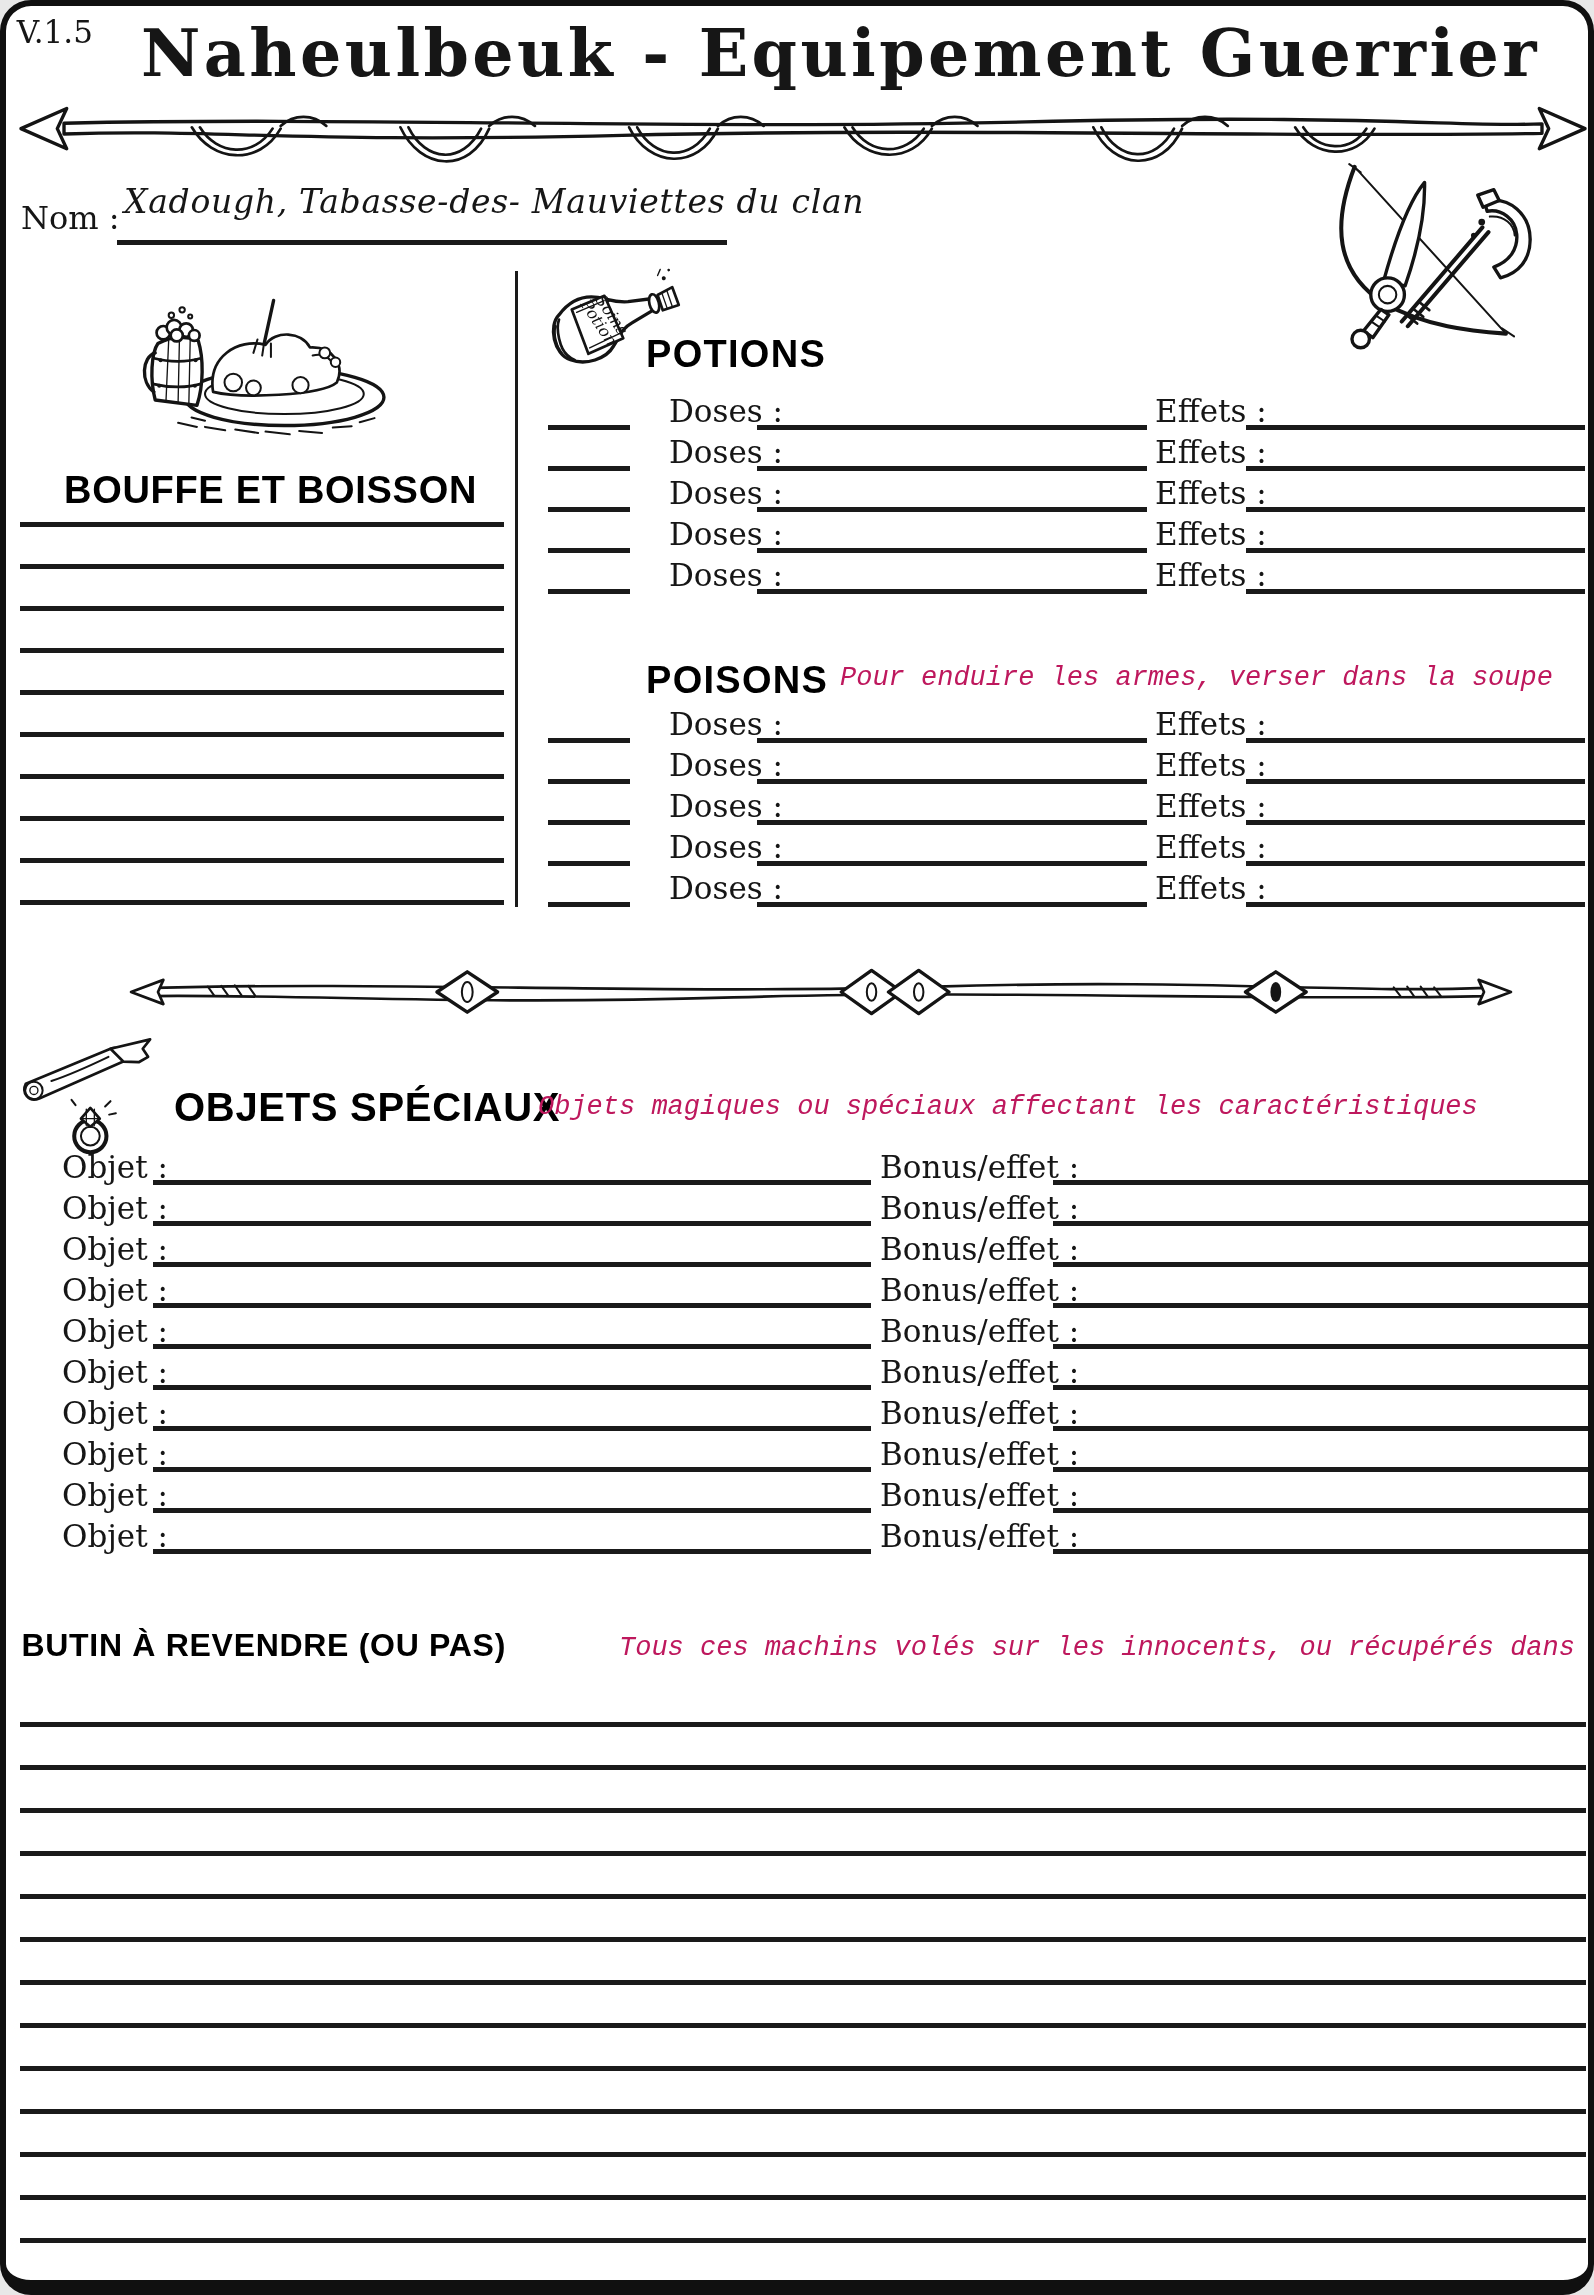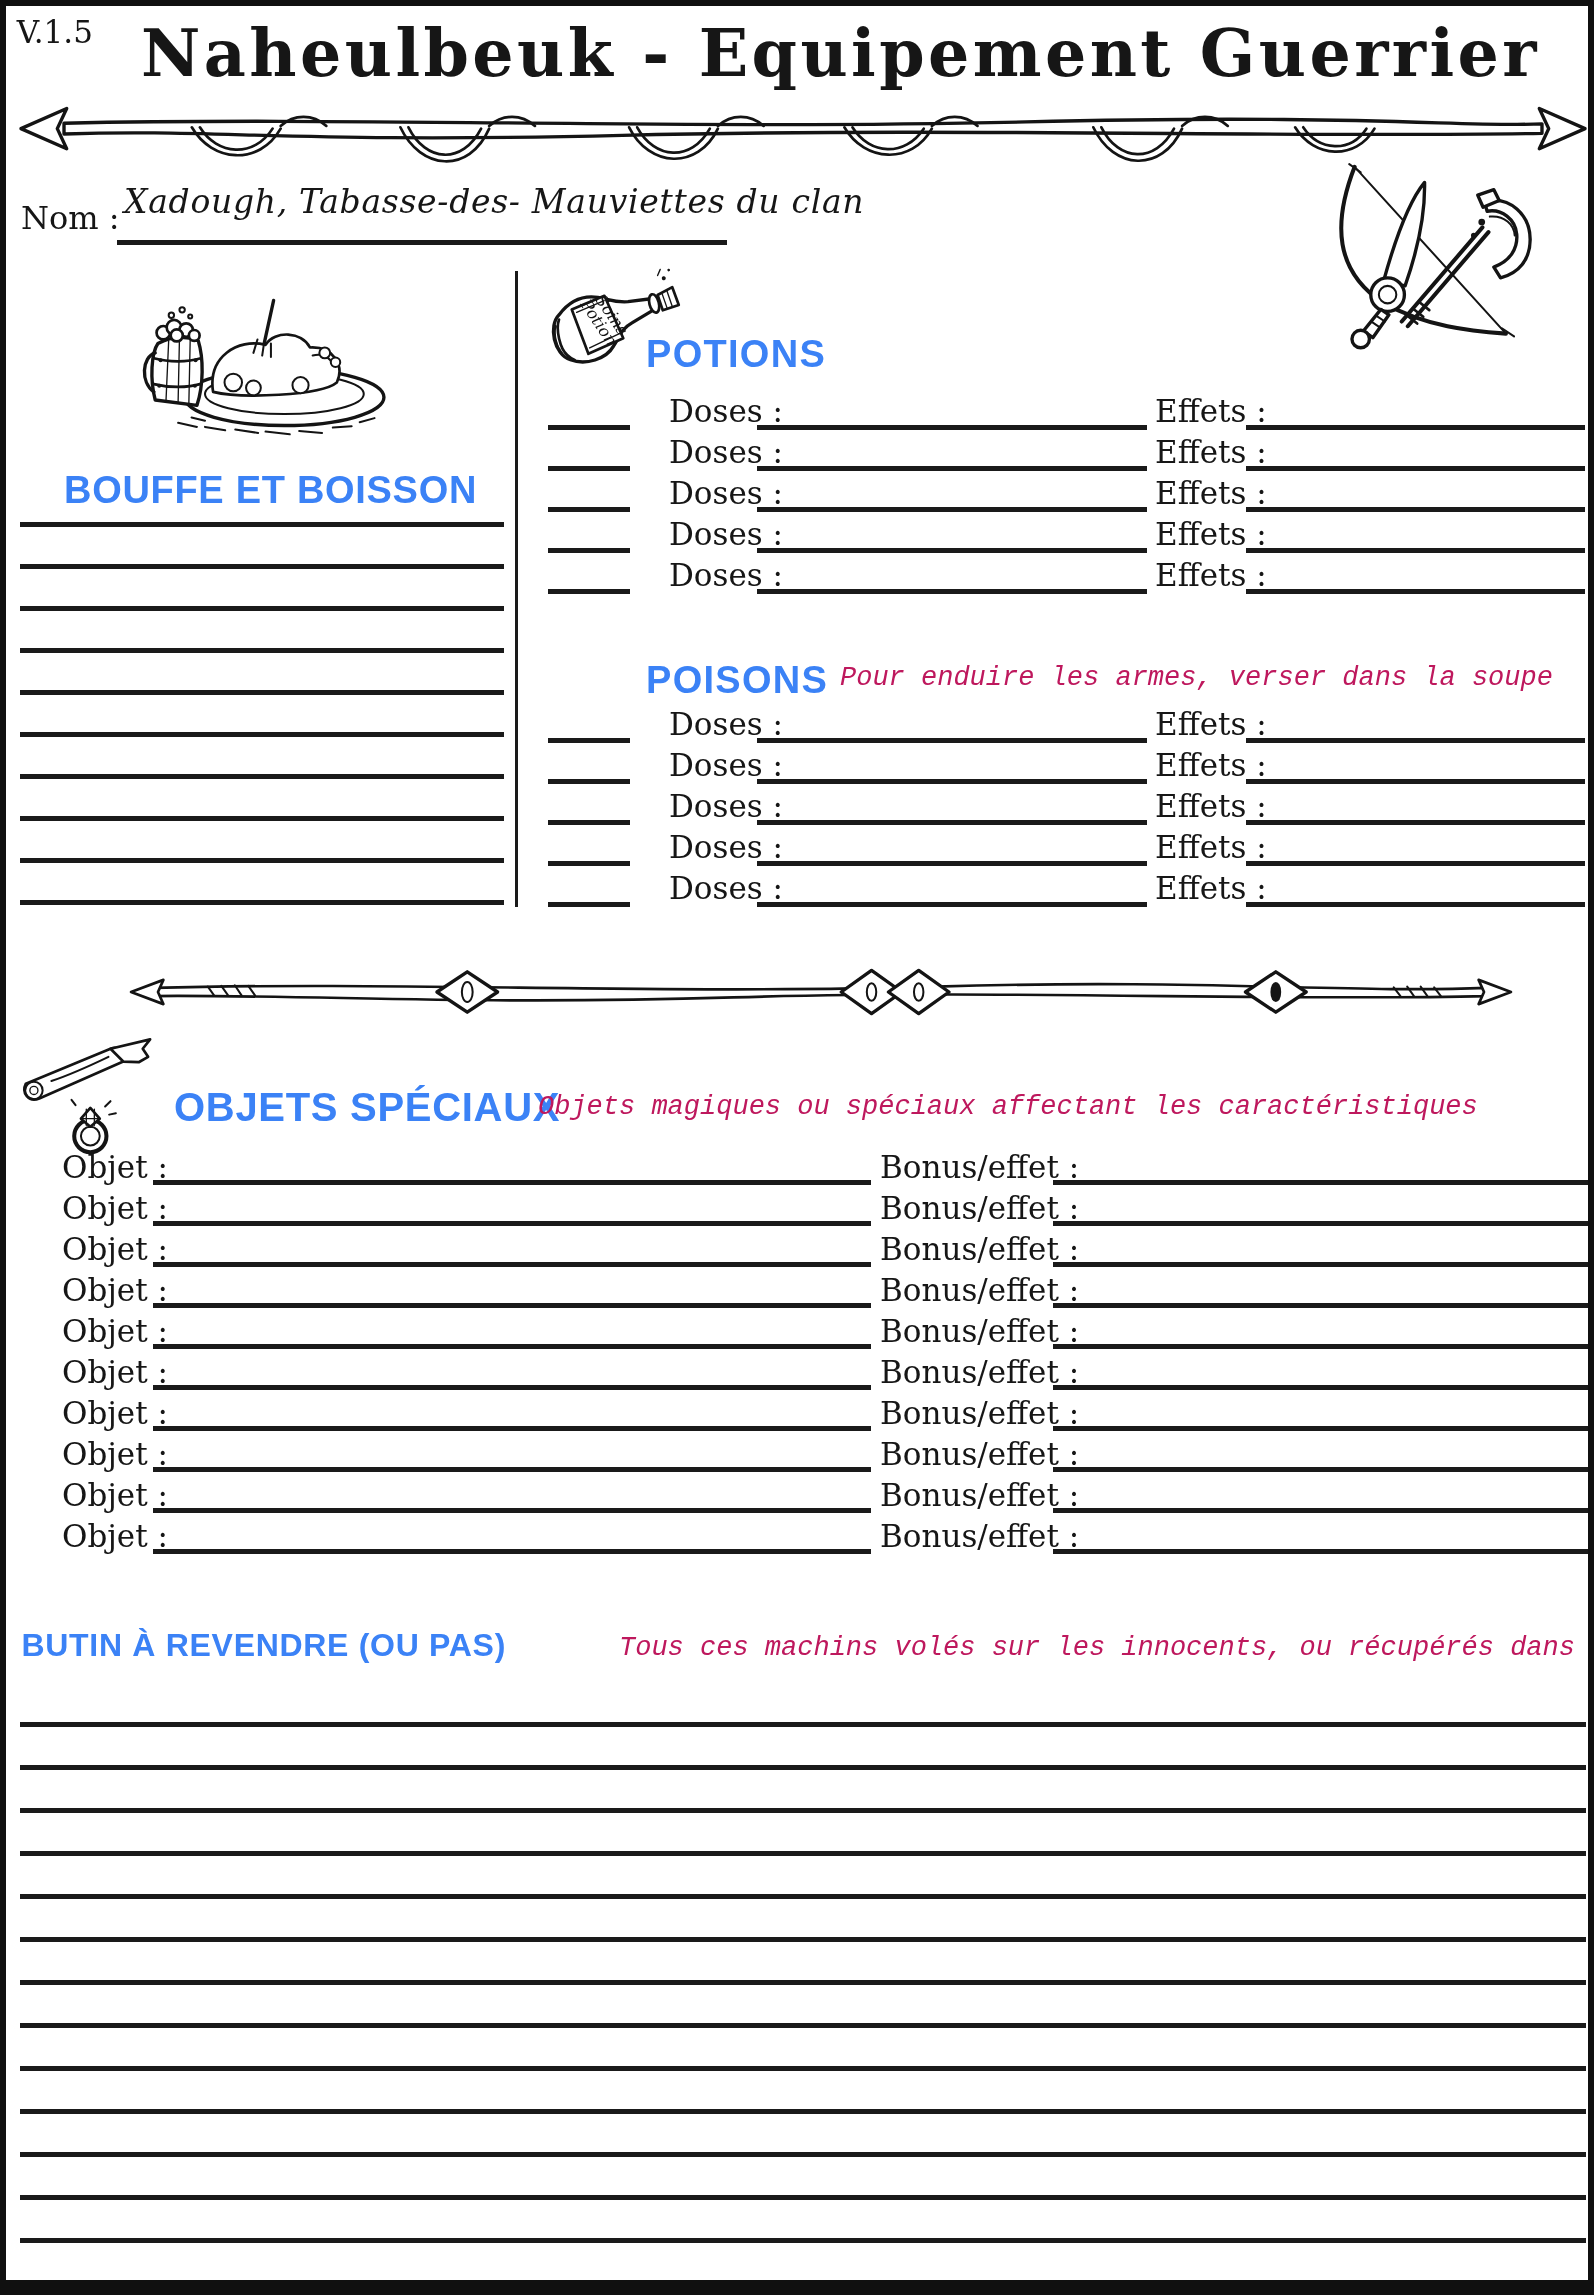--- a/index.html
+++ b/index.html
@@ -1,34 +1,34 @@
 <!DOCTYPE html>
 <html style="font-size:10.8px"><head>
 <meta charset="utf-8">
 <style>
   html,body { margin:0; padding:0; background:#e8e8e8; }
   .sheet {
     position:relative; width:1594px; height:2295px; background:#ffffff;
     border-left:6.7px solid #101010; border-right:6.7px solid #101010;
     border-top:6.7px solid #101010; border-bottom:15px solid #101010;
     box-sizing:border-box; overflow:hidden;
-    font-family:"DejaVu Serif", serif; color:#161616;
+    font-family:"DejaVu Serif", serif; color:#161616;border-radius:31px;
   }
   .abs { position:absolute; }
   .rule { position:absolute; height:5.4px; background:#1a1a1a; }
 
   .version { left:10.8px; top:8px; font-size:31px; font-family:"DejaVu Serif",serif; }
   .title {
     left:135px; top:9.4px; width:1340px; text-align:left;
     font-family:"DejaVu Serif",serif; font-weight:700; font-size:65px;
     letter-spacing:3.4px; white-space:nowrap;
   }
 
   .h { position:absolute; font-family:"Liberation Sans",sans-serif; font-weight:900;
-       color:#3b82f6; white-space:nowrap; }
+       color:#000000; white-space:nowrap; }
   .sub { position:absolute; font-family:Liberation Mono, monospace; font-style:italic;
          font-size:27px; color:#be185d; white-space:nowrap; }
 
   .nom-label { left:15px; top:193px; font-size:32px; }
   .name-value { left:118px; top:176px; width:822px; font-size:33px; font-style:italic;
                 font-weight:400; white-space:nowrap; letter-spacing:0.7px;}
   .name-rule { left:111px; top:234px; width:610px; }
 
   .vdivider { left:509px; top:265px; width:3.4px; height:636px; background:#1a1a1a; }
 

